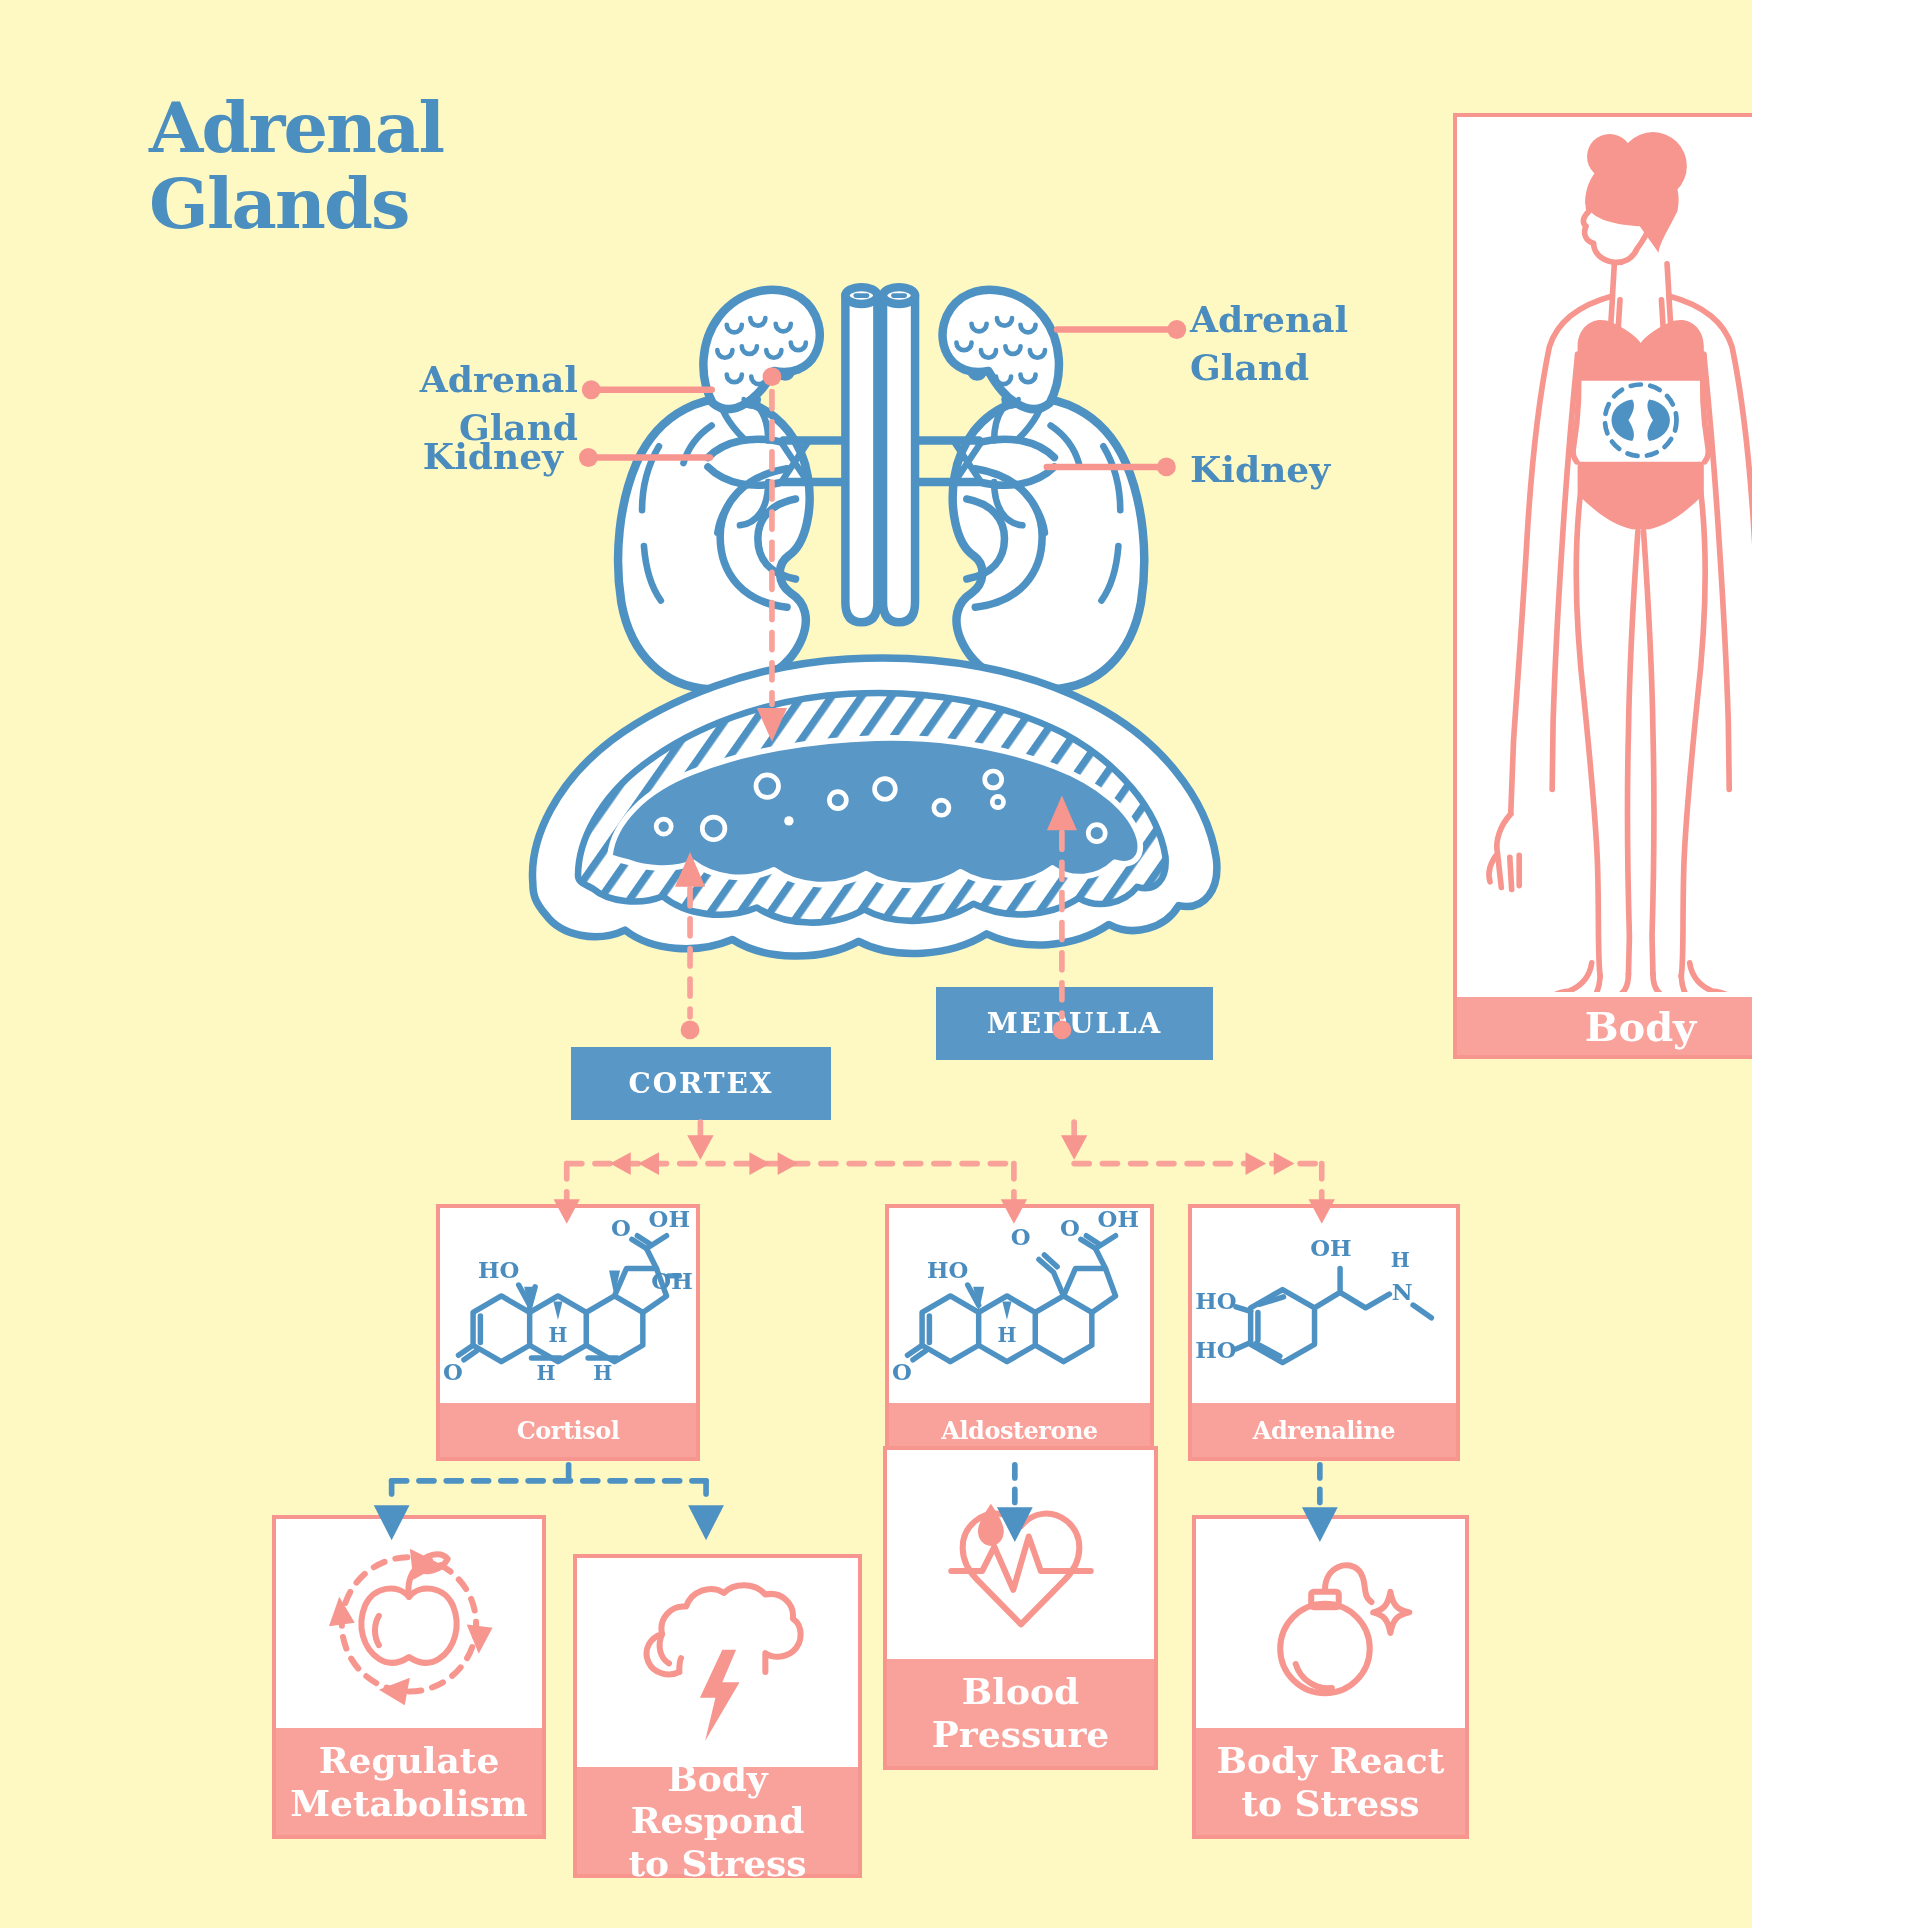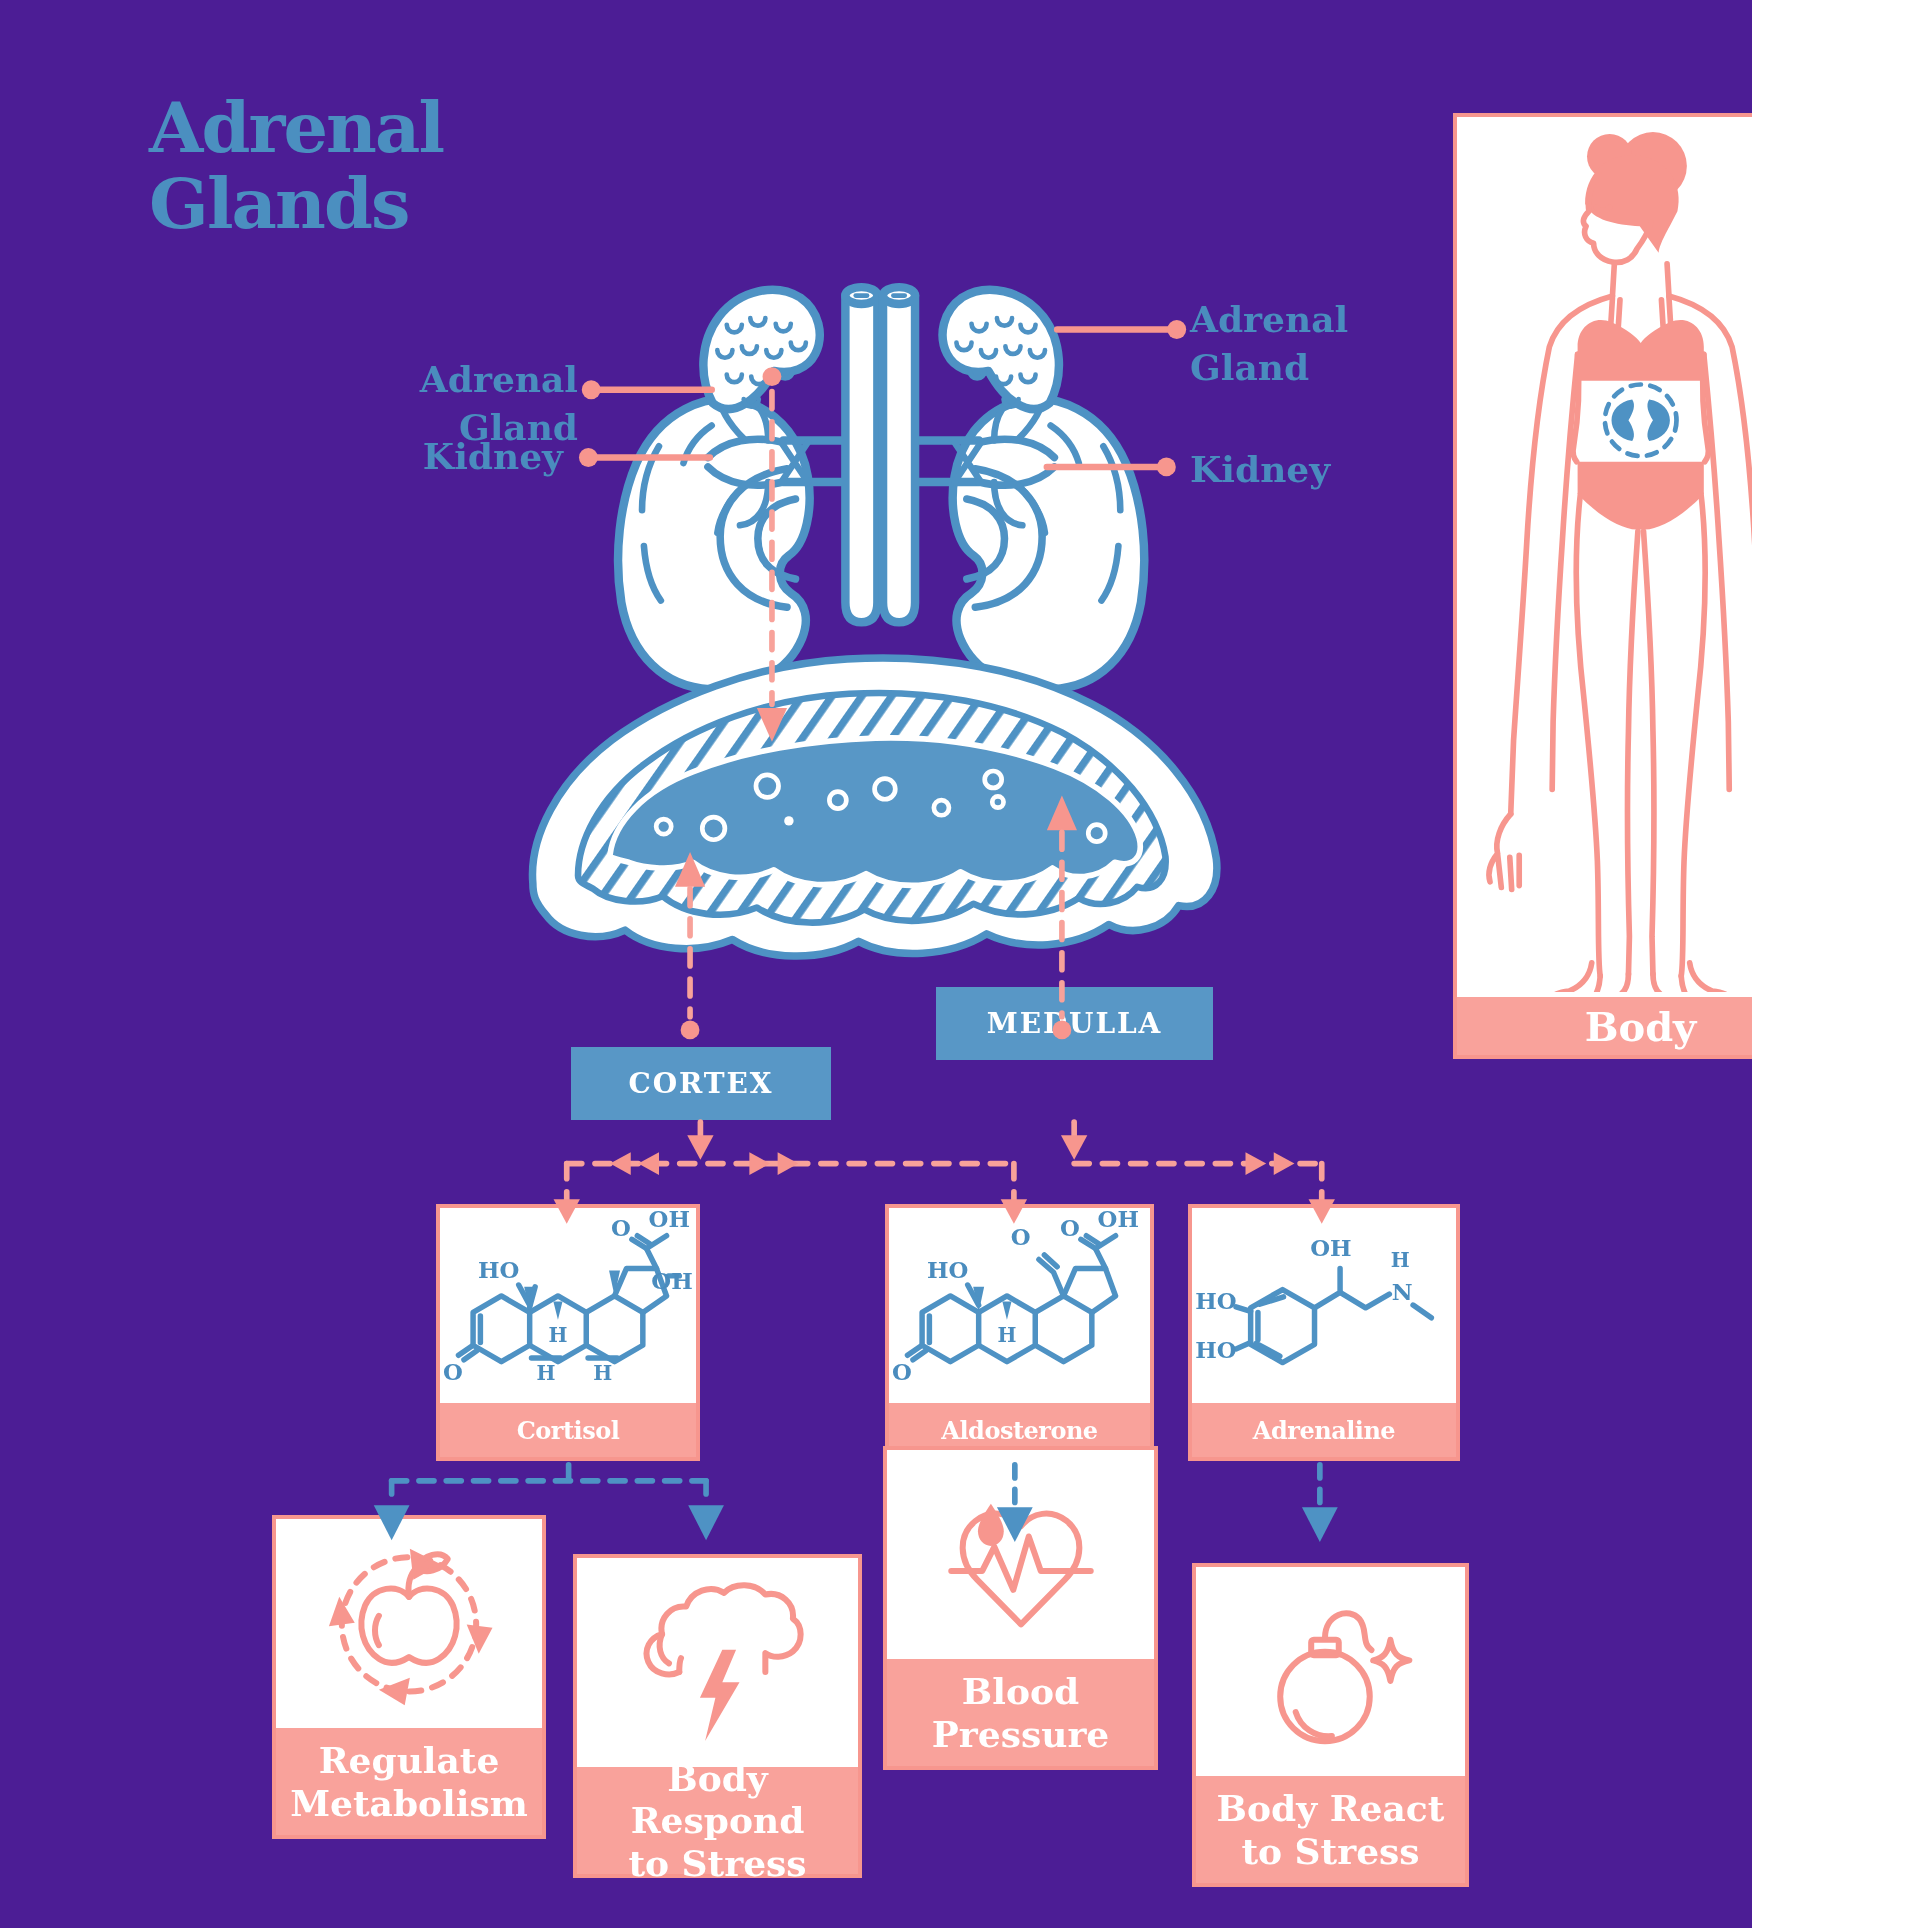--- a/index.html
+++ b/index.html
@@ -1,16 +1,16 @@
 <!DOCTYPE html>
 <html style="font-size:15px"><head>
 <meta charset="utf-8">
 <style>
   html,body{margin:0;padding:0;background:#fff;}
-  #canvas{position:relative;width:1752px;height:1928px;background:#4c1d95;overflow:hidden;
+  #canvas{position:relative;width:1752px;height:1928px;background:#fef9c3;overflow:hidden;
           font-family:"DejaVu Serif",serif;font-weight:bold;}
   #art{position:absolute;left:0;top:0;z-index:6;pointer-events:none;}
   .abs{position:absolute;}
   .ml{white-space:pre-line;}
   #title{left:149px;top:90px;font-size:70px;line-height:1.08;color:#4b8fc0;letter-spacing:-1.9px;}
   .anat{font-size:36px;line-height:1.32;color:#4a8cbe;z-index:2;}
   .anat.r{text-align:left;}
   .anat.l{text-align:right;}
   .bluebox{background:#5897c6;color:#ffffff;font-size:28px;letter-spacing:1.9px;
            display:flex;align-items:center;justify-content:center;z-index:2;}
@@ -153,21 +153,21 @@
   <div class="abs card" style="left:883px;top:1446px;width:267px;height:316px;">
     <svg class="icon" width="198" height="198" viewBox="0 0 230 230">
       <path d="M115,192 L64,140 C42,118 42,88 62,72 C80,58 102,62 115,78 C128,62 150,58 168,72 C188,88 188,118 166,140 Z"></path>
       <polyline points="34,130 70,130 84,102 106,152 124,90 138,130 196,130"></polyline>
       <path class="fill" d="M80,52 C72,64 65,75 65,84 C65,94 72,101 80,101 C88,101 95,94 95,84 C95,75 88,64 80,52 Z"></path>
     </svg>
     <div class="foot efoot ml">Blood
 Pressure</div>
   </div>
 
-  <div class="abs card" style="left:1192px;top:1515px;width:269px;height:316px;margin-top:48px;">
+  <div class="abs card" style="left:1192px;top:1515px;width:269px;height:316px;">
     <svg class="icon" width="198" height="198" viewBox="0 0 230 230">
       <circle cx="108" cy="140" r="52"></circle>
       <path d="M74,158 A40,40 0 0 0 116,186" stroke-width="6"></path>
       <rect x="92" y="74" width="32" height="18" rx="3"></rect>
       <path d="M108,72 C108,44 136,36 148,50 C158,62 150,78 162,86" stroke-width="6"></path>
       <path d="M184,74 C187,90 192,95 206,98 C192,101 187,106 184,122 C181,106 176,101 164,98 C176,95 181,90 184,74 Z" stroke-width="5"></path>
     </svg>
     <div class="foot efoot ml">Body React
 to Stress</div>
   </div>

